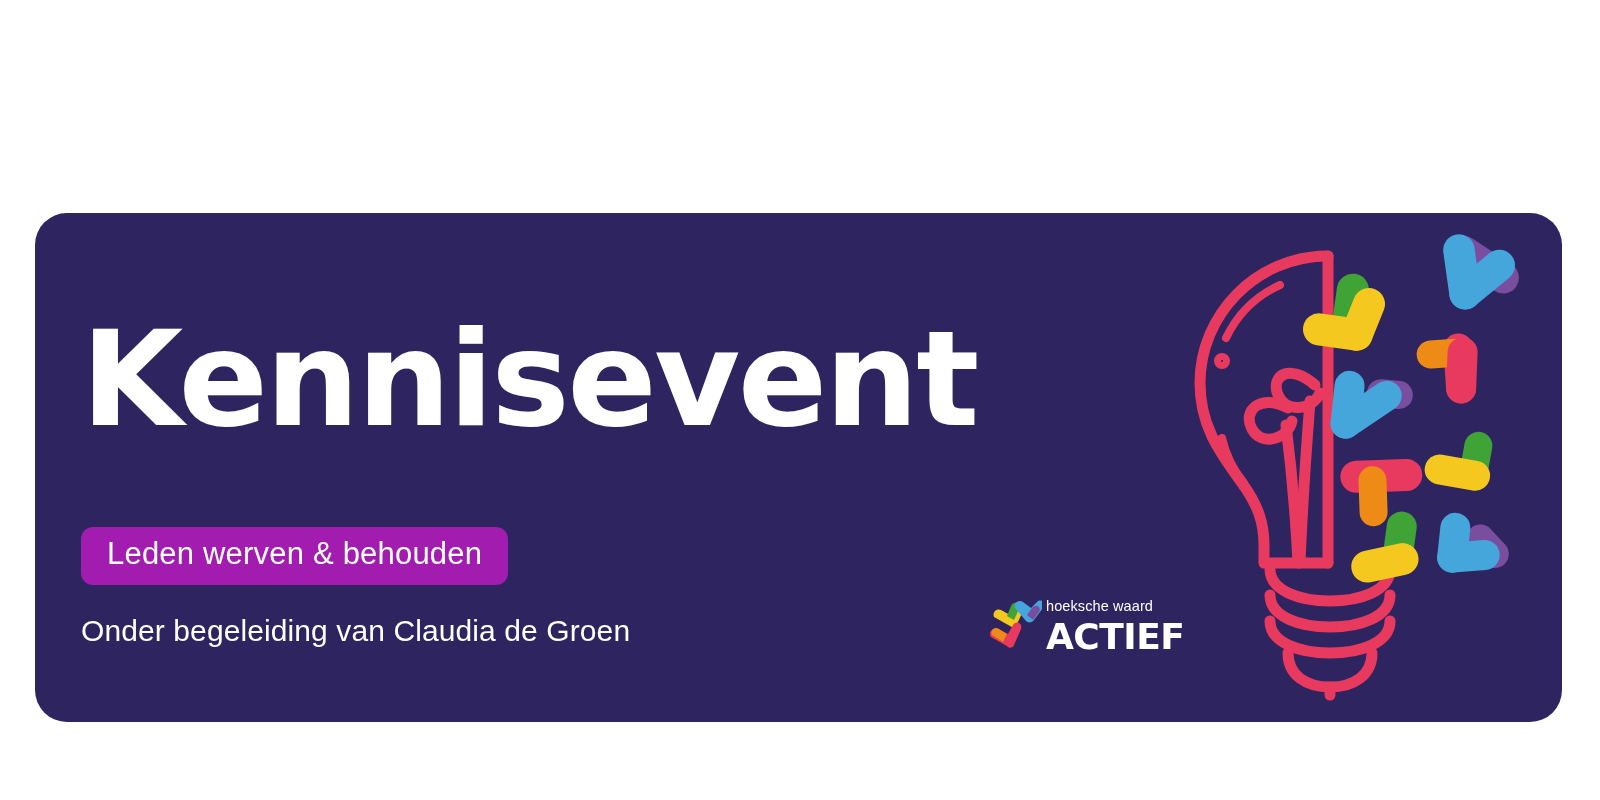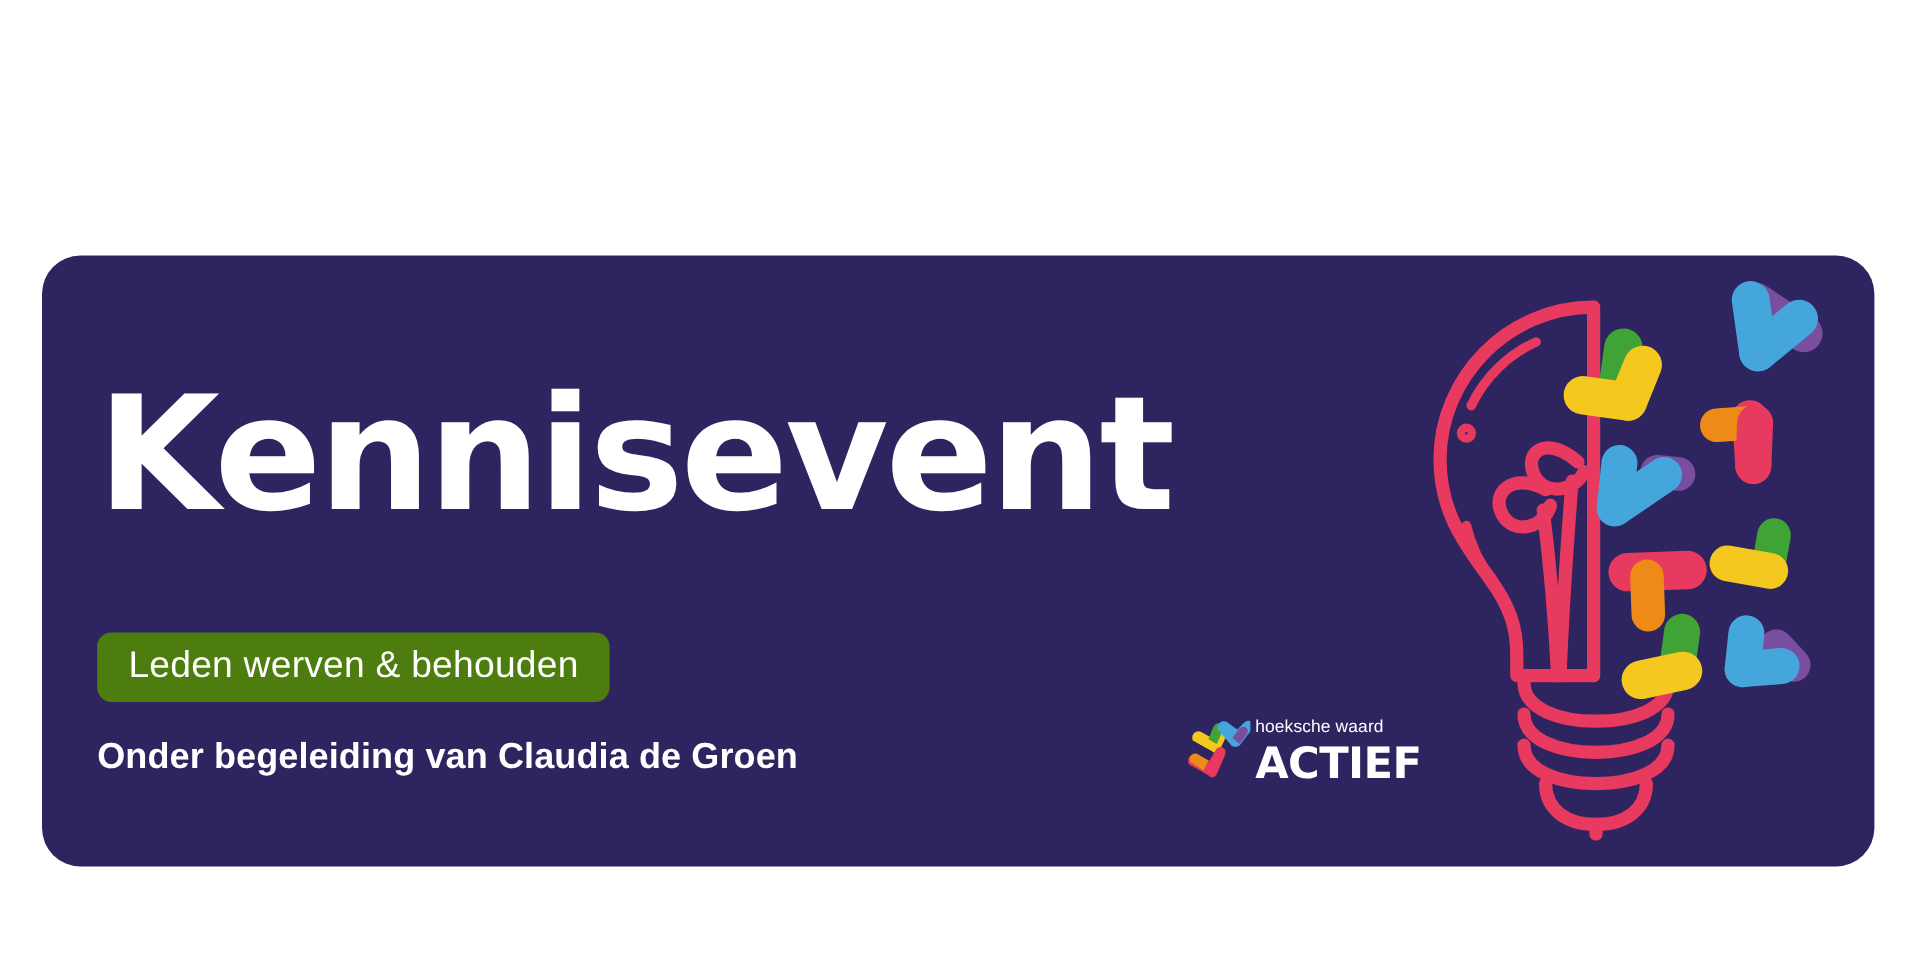--- a/index.html
+++ b/index.html
@@ -41,38 +41,38 @@
     font-weight: 700;
     font-size: 132px;
     line-height: 1.0;
     letter-spacing: -2.5px;
     margin: 0;
     white-space: nowrap;
   }
 
   #badge {
     display: inline-block;
-    background: #4d7c0f;
+    background: #a21caf;
     color: #ffffff;
     border-radius: 12px;
     padding: 11px 26px 14px 26px;
     font-size: 31px;
     font-family: "Liberation Sans", sans-serif;
     font-weight: 400;
     line-height: 1.05;
     margin-top: 82px;
     letter-spacing: 0.2px;
     white-space: nowrap;
   }
 
   #presenter-line {
     color: #ffffff;
     font-family: "Liberation Sans", sans-serif;
     font-size: 30px;
-    font-weight: 700;
+    font-weight: 400;
     margin-top: 29px;
     letter-spacing: 0.1px;
     white-space: nowrap;
   }
 
   
   #org-logo {
     position: absolute;
     left: 955px;
     top: 386px;

